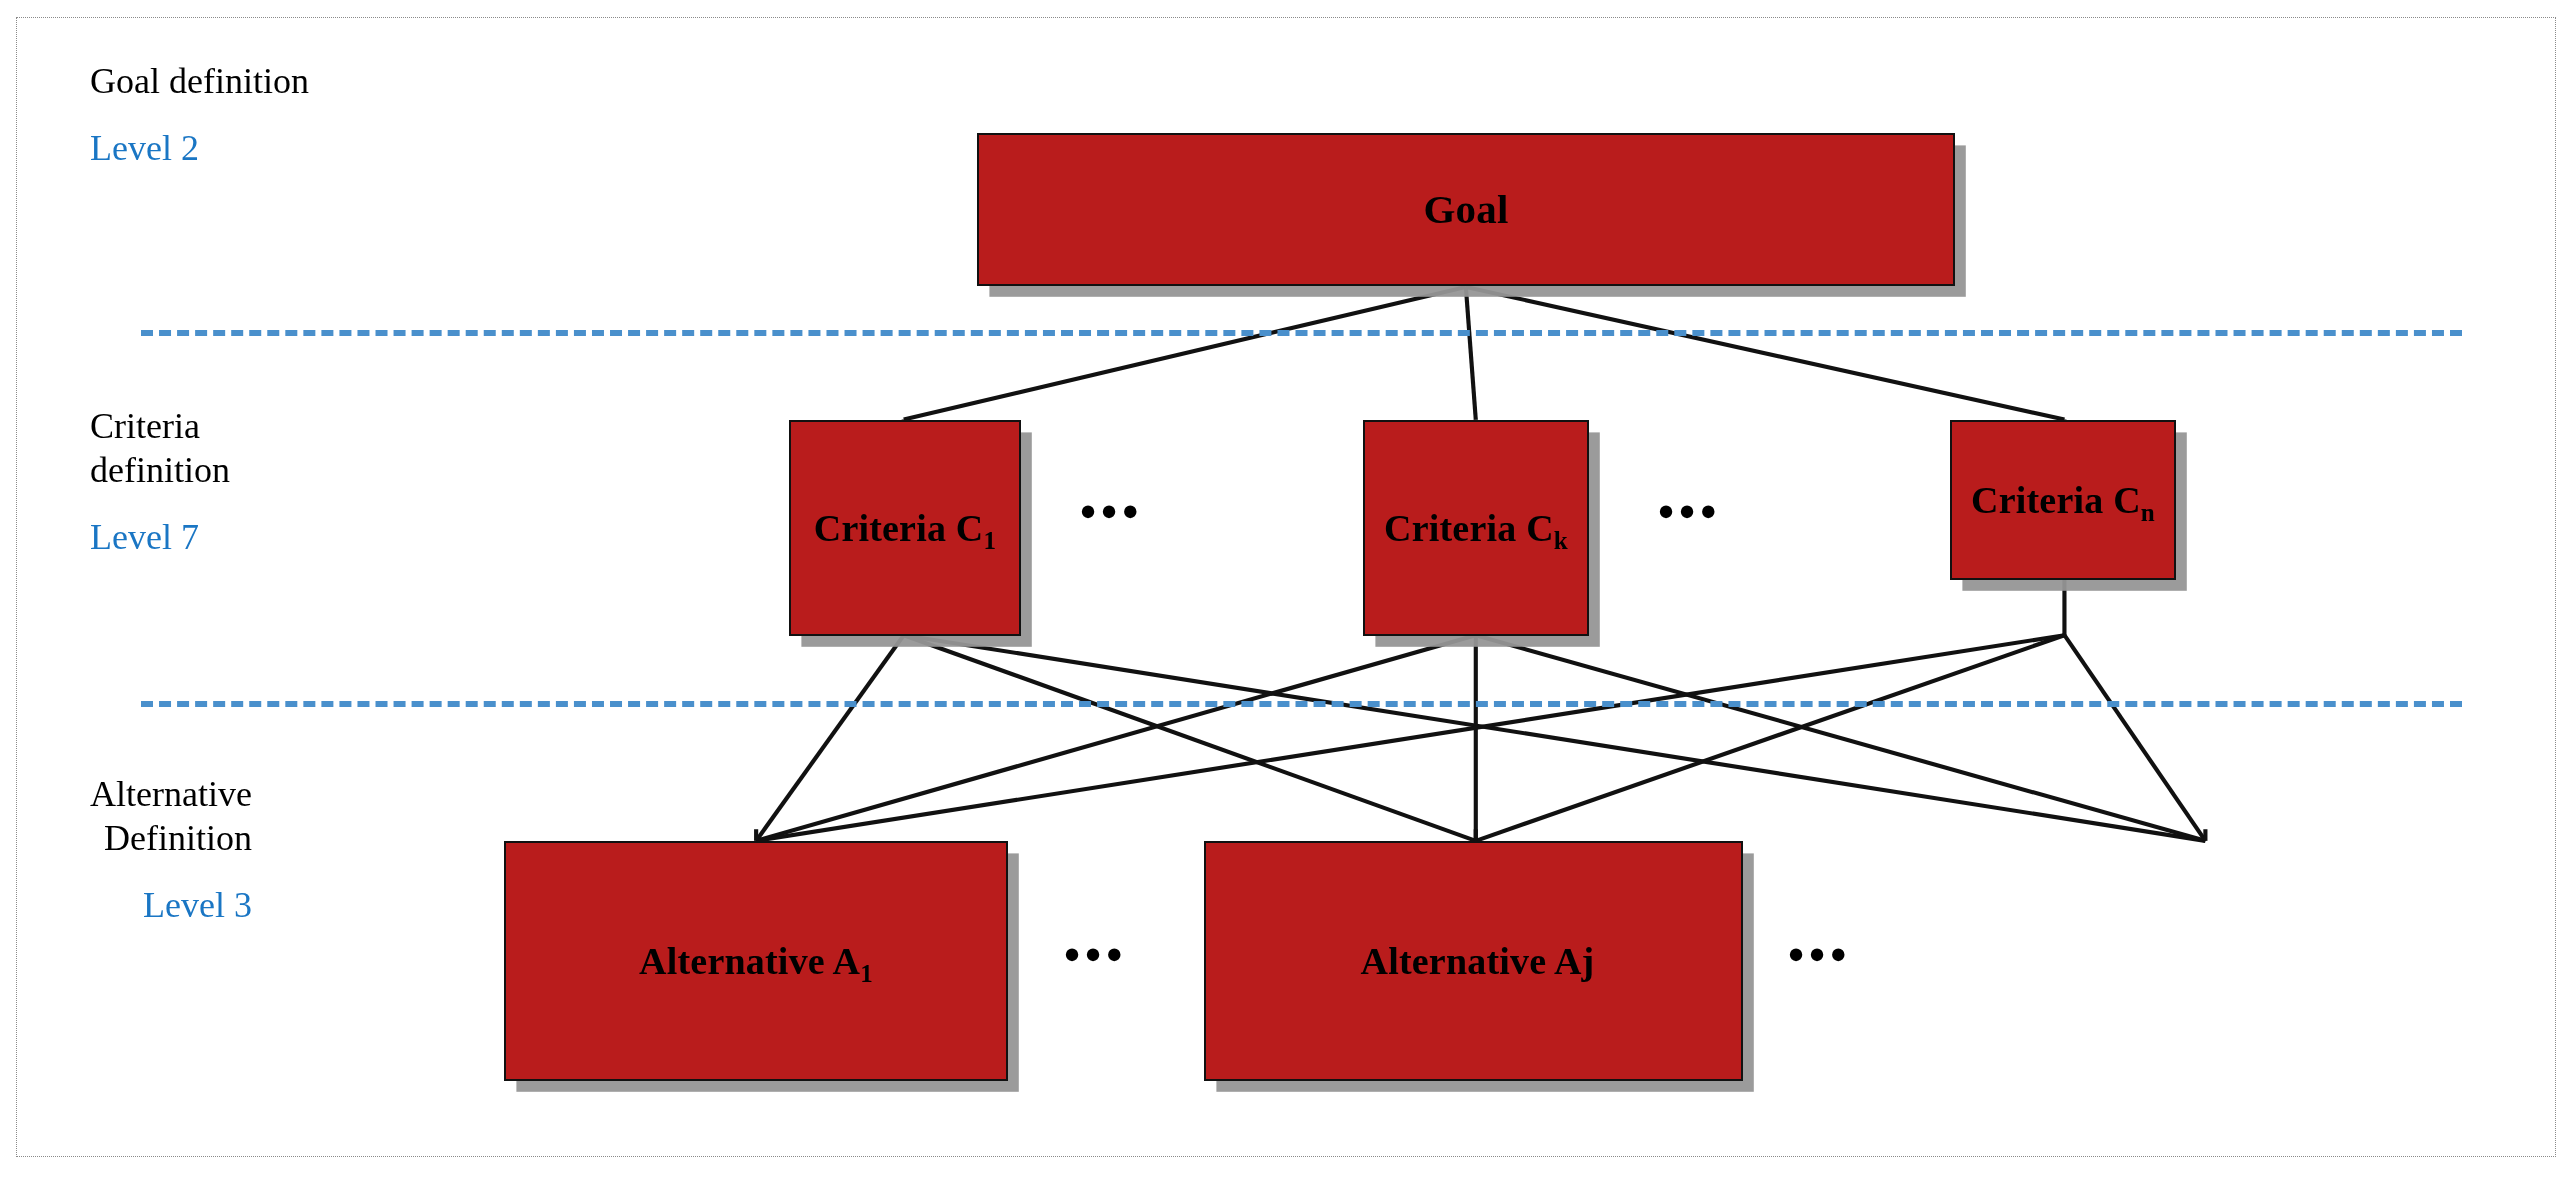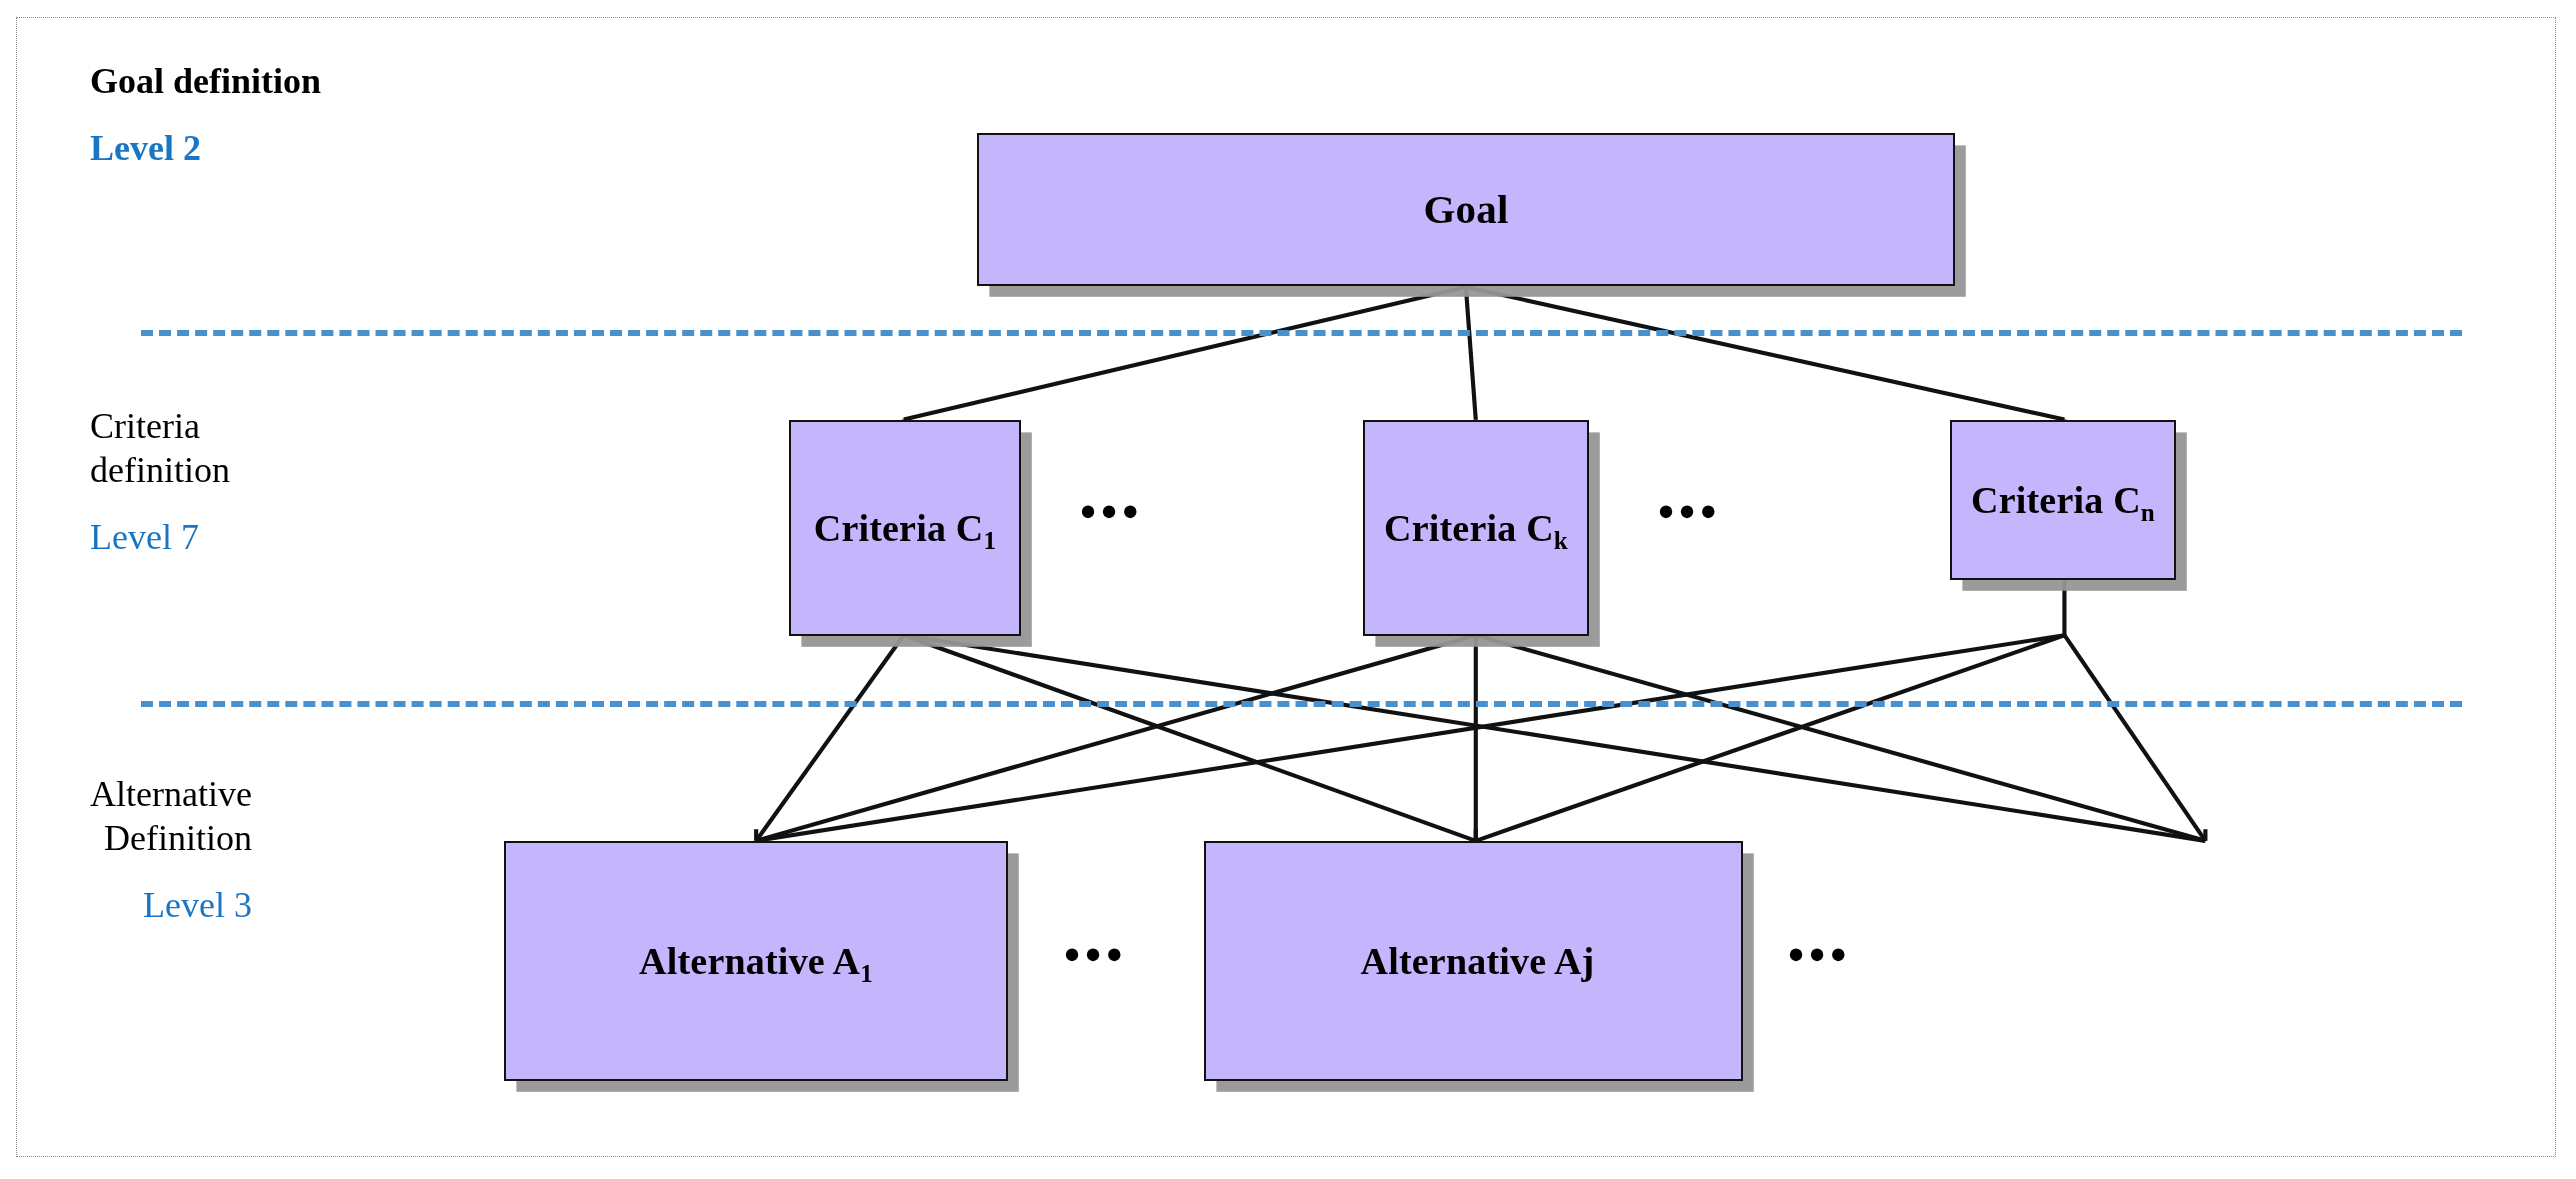--- a/index.html
+++ b/index.html
@@ -33,21 +33,21 @@
     position: absolute;
     left: 0;
     top: 0;
     width: 2576px;
     height: 1180px;
   }
   
   .node {
     position: absolute;
     box-sizing: border-box;
-    background: #c4b5fd;
+    background: #b91c1c;
     border: 2.5px solid #111111;
     box-shadow: 11.6px 11.6px 0 -0.8px rgba(150,150,150,0.95);
     display: flex;
     align-items: center;
     justify-content: center;
     z-index: 5;
   }
   .node .node-label {
     font-weight: bold;
     font-size: 38px;
@@ -86,21 +86,21 @@
     color: #000000;
     line-height: 1.22;
     white-space: pre-line;
   }
   .level-sub {
     font-size: 36px;
     color: #1a76c4;
     line-height: 1.22;
     margin-top: 23px;
   }
-  #level-1-group { left: 90px; top: 60px; font-weight: bold; }
+  #level-1-group { left: 90px; top: 60px; }
   #level-2-group { left: 90px; top: 405px; }
   #level-3-group { left: 90px; top: 773px; text-align: right; }
   
   .ellipsis {
     position: absolute;
     font-size: 46px;
     font-weight: bold;
     color: #000000;
     letter-spacing: 5px;
     line-height: 1;

